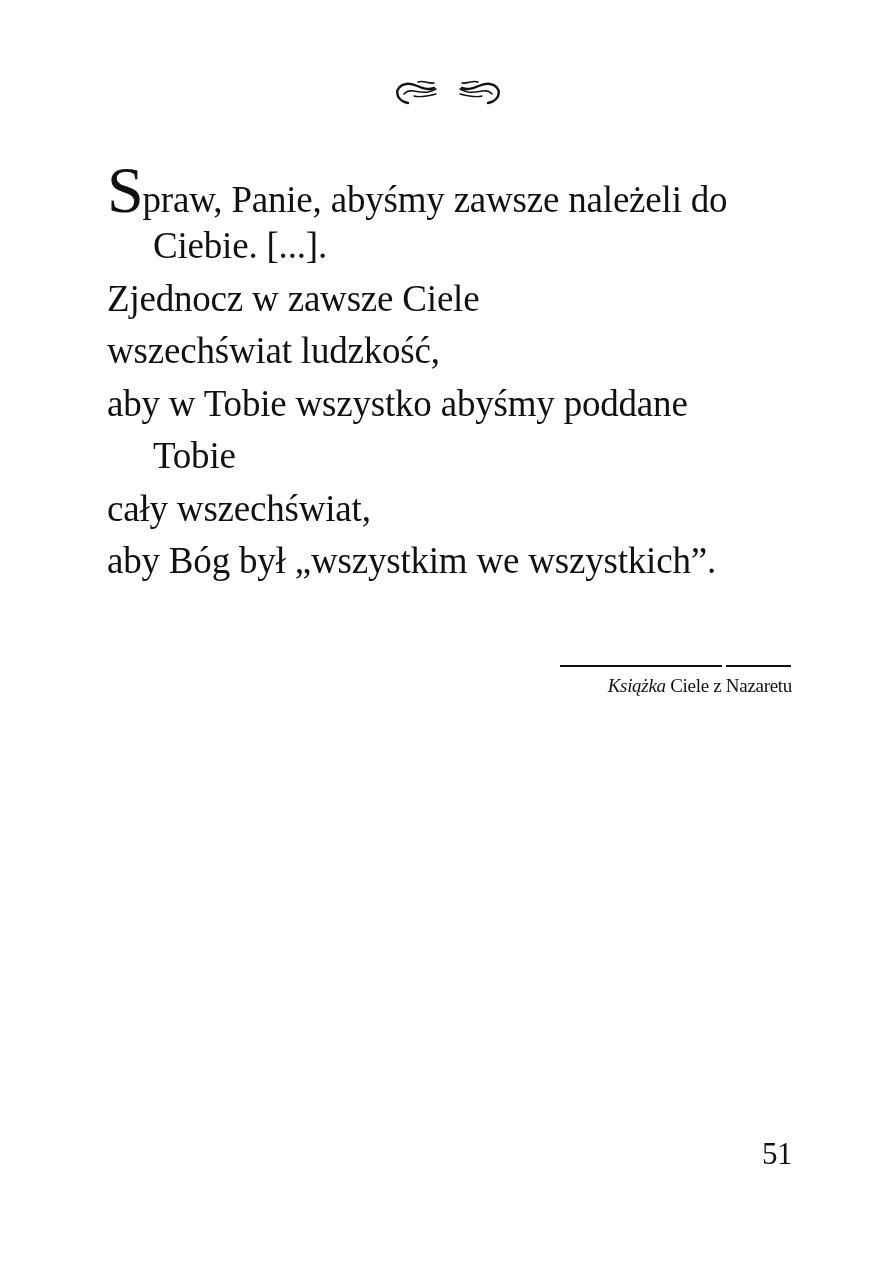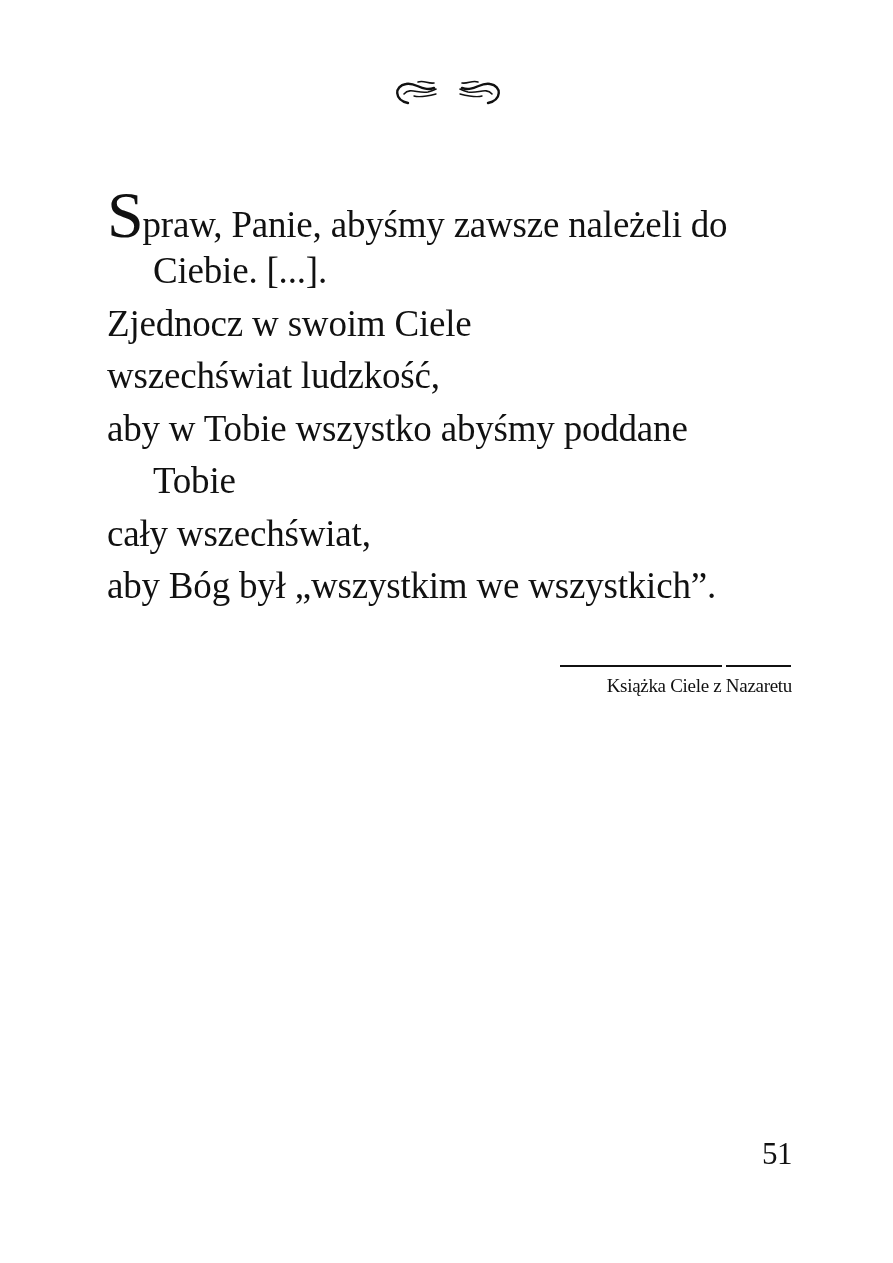--- a/index.html
+++ b/index.html
@@ -35,21 +35,20 @@
       display: block;
       white-space: nowrap;
     }
     .line.cont {
       padding-left: 46px;
     }
     .line.first {
       position: relative;
       height: 60px;
       line-height: 60px;
-      margin-top: 25px;
     }
     .dropcap {
       font-size: 66px;
       line-height: 60px;
       display: inline-block;
       vertical-align: baseline;
       margin-right: -1px;
     }
     .attribution {
       position: absolute;
@@ -79,20 +78,21 @@
       height: 2px;
       background: #111;
     }
     .source {
       font-size: 19px;
       white-space: nowrap;
       text-align: right;
       letter-spacing: -0.3px;
     }
     .source .ital {
+      font-style: italic;
     }
     .page-number {
       position: absolute;
       right: 101px;
       top: 1136px;
       font-size: 31px;
       letter-spacing: -0.5px;
     }
   </style>
 </head>
@@ -109,21 +109,21 @@
     <path d="M98 29 C 112 26, 112 12, 100 10 C 90 8, 84 18, 72 14" stroke-width="2.4"></path>
     <path d="M102 20 C 96 13, 88 20, 78 18 C 74 17, 72 16, 70 15" stroke-width="1.6"></path>
     <path d="M88 8 C 82 6, 78 10, 72 9" stroke-width="1.6"></path>
     <path d="M92 22 C 86 24, 78 22, 70 20" stroke-width="1.4"></path>
   </svg>
 </div>
 
 <div class="verse">
   <span class="line first"><span class="dropcap">S</span><span>praw, Panie, abyśmy zawsze należeli do</span></span>
   <span class="line cont">Ciebie. [...].</span>
-  <span class="line">Zjednocz w swoim Ciele</span>
+  <span class="line">Zjednocz w zawsze Ciele</span>
   <span class="line">wszechświat ludzkość,</span>
   <span class="line">aby w Tobie wszystko abyśmy poddane</span>
   <span class="line cont">Tobie</span>
   <span class="line">cały wszechświat,</span>
   <span class="line">aby Bóg był „wszystkim we wszystkich”.</span>
 </div>
 
 <div class="attribution">
   <div class="rule">
     <div class="seg1"></div>

